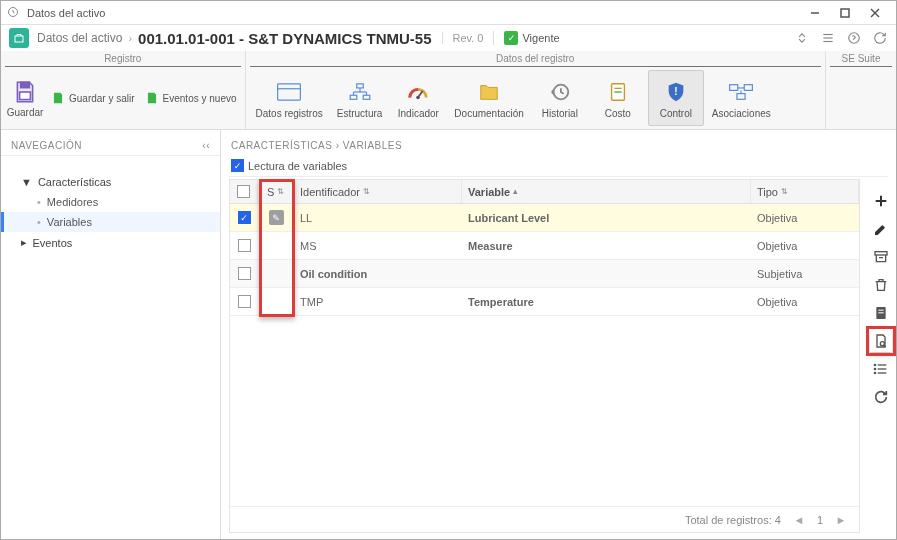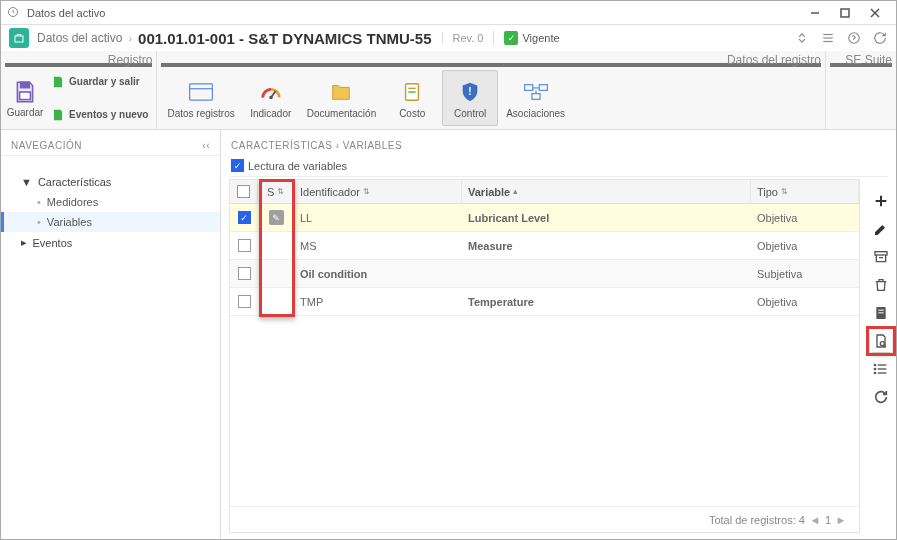--- a/index.html
+++ b/index.html
@@ -14,26 +14,26 @@
 .header .label { font-size: 12px; color: #777; }
 .header .sep { margin: 0 6px; color: #aaa; }
 .header .code { font-size: 15px; font-weight: bold; color: #333; }
 .header .rev { margin-left: 10px; font-size: 11px; color: #999; border-left: 1px solid #ddd; padding-left: 10px; }
 .header .status { margin-left: 10px; display: flex; align-items: center; gap: 4px; border-left: 1px solid #ddd; padding-left: 10px; }
 .header .check { width: 14px; height: 14px; background: #3bb54a; border-radius: 2px; color: #fff; display: flex; align-items: center; justify-content: center; font-size: 9px; }
 .header .right { margin-left: auto; display: flex; gap: 10px; color: #888; }
 .header .right .ico { width: 16px; height: 16px; display: flex; align-items: center; justify-content: center; }
 .ribbon { display: flex; border-bottom: 1px solid #ddd; background: #f7f7f7; }
 .ribbon-group { border-right: 1px solid #e0e0e0; padding: 2px 4px; position: relative; }
-.ribbon-title { font-size: 12px; color: #888; text-align: right; height: 14px; border-bottom: 4px solid #737373; margin-bottom: 2px; }
+.ribbon-title { font-size: 10px; color: #888; text-align: center; height: 14px; border-bottom: 1px solid #737373; margin-bottom: 2px; }
 .ribbon-body { display: flex; align-items: center; gap: 2px; height: 58px; }
 .rbtn { display: flex; flex-direction: column; align-items: center; justify-content: center; padding: 2px 6px; min-width: 56px; height: 56px; font-size: 10px; color: #555; gap: 2px; }
 .rbtn.active { background: #e8e8e8; border: 1px solid #ccc; border-radius: 2px; }
 .rbtn .ricon { height: 28px; display: flex; align-items: center; justify-content: center; }
-.rbtn-wide { display: flex; flex-direction: column; gap: 17px; padding: 2px 4px; font-weight: bold; }
+.rbtn-wide { display: flex; flex-direction: row; gap: 10px; padding: 2px 4px; }
 .rbtn-line { display: flex; align-items: center; gap: 4px; font-size: 10px; color: #555; height: 16px; }
 .save-big { width: 40px; display: flex; flex-direction: column; align-items: center; justify-content: center; height: 56px; gap: 2px; font-size: 10px; }
 .body { flex: 1; display: flex; overflow: hidden; }
 .nav { width: 220px; border-right: 1px solid #ddd; padding: 6px 0; }
 .nav-hdr { display: flex; align-items: center; padding: 4px 10px; font-size: 10px; color: #888; letter-spacing: 0.5px; border-bottom: 1px solid #eee; margin-bottom: 16px; }
 .nav-hdr .collapse { margin-left: auto; }
 .nav-item { padding: 4px 10px 4px 20px; font-size: 11px; color: #444; display: flex; align-items: center; gap: 6px; }
 .nav-item.sub { padding-left: 36px; color: #555; }
 .nav-item.active { border-left: 3px solid #3b82f6; background: #f0f6ff; padding-left: 33px; }
 .content { flex: 1; display: flex; flex-direction: column; padding: 6px 8px; position: relative; }
@@ -49,21 +49,21 @@
 .col-var { flex: 1; font-weight: bold; }
 .col-tipo { width: 108px; }
 .trow { display: flex; height: 28px; align-items: center; border-bottom: 1px solid #eee; font-size: 11px; color: #666; }
 .trow.sel { background: #fffce0; }
 .trow.alt { background: #f9f9f9; }
 .cb { width: 13px; height: 13px; border: 1px solid #999; background: #fff; display: flex; align-items: center; justify-content: center; font-size: 9px; }
 .cb.checked { background: #2563eb; border-color: #2563eb; color: #fff; }
 .edit-sq { width: 15px; height: 15px; background: #9e9e9e; border-radius: 2px; display: flex; align-items: center; justify-content: center; color: #fff; font-size: 9px; }
 .highlight-red { position: absolute; border: 3px solid #e03b3b; pointer-events: none; box-shadow: 0 3px 5px rgba(0,0,0,0.25); }
 .hl1 { left: 29px; top: -1px; width: 36px; height: 138px; }
-.pager { height: 26px; border-top: 1px solid #eee; display: flex; align-items: center; justify-content: flex-end; padding: 0 8px; gap: 0; font-size: 11px; color: #888; }
+.pager { height: 26px; border-top: 1px solid #eee; display: flex; align-items: center; justify-content: flex-end; padding: 0 8px; gap: 8px; font-size: 11px; color: #888; }
 .pbtn { width: 20px; height: 20px; display: flex; align-items: center; justify-content: center; color: #aaa; border: 1px solid transparent; }
 .side-tools { position: absolute; right: 2px; top: 60px; width: 26px; display: flex; flex-direction: column; gap: 6px; align-items: center; }
 .stool { width: 22px; height: 22px; display: flex; align-items: center; justify-content: center; color: #555; }
 .stool.hl { outline: 3px solid #e03b3b; outline-offset: 1px; box-shadow: 0 3px 5px rgba(0,0,0,0.25); }
 .sort-arrow { font-size: 8px; color: #888; }
 </style>
 </head>
 <body>
 <div class="window">
 
@@ -170,36 +170,59 @@
         <span class="ricon">
               <svg width="26" height="22" viewBox="0 0 32 24" fill="none" stroke="#5a8fd6" stroke-width="1.5">
                 <rect x="2" y="2" width="28" height="20" rx="1"></rect>
                 <line x1="2" y1="8" x2="30" y2="8"></line>
               </svg>
             </span>
         <span>Datos registros</span>
       </div>
       <div class="rbtn">
         <span class="ricon">
+              <svg width="26" height="22" viewBox="0 0 32 24" fill="none" stroke="#5a8fd6" stroke-width="1.5">
+                <rect x="12" y="2" width="8" height="5"></rect>
+                <rect x="4" y="16" width="8" height="5"></rect>
+                <rect x="20" y="16" width="8" height="5"></rect>
+                <line x1="16" y1="7" x2="16" y2="12"></line>
+                <line x1="8" y1="16" x2="8" y2="12"></line>
+                <line x1="24" y1="16" x2="24" y2="12"></line>
+                <line x1="8" y1="12" x2="24" y2="12"></line>
+              </svg>
+            </span>
+        <span>Estructura</span>
+      </div>
+      <div class="rbtn">
+        <span class="ricon">
               <svg width="24" height="22" viewBox="0 0 24 24" fill="none">
                 <path d="M3 18a9 9 0 0118 0" stroke="#e09f2e" stroke-width="3"></path>
                 <path d="M3 18a9 9 0 019-9" stroke="#d64545" stroke-width="3"></path>
                 <circle cx="12" cy="18" r="2" fill="#555"></circle>
                 <line x1="12" y1="18" x2="17" y2="11" stroke="#555" stroke-width="2"></line>
               </svg>
             </span>
         <span>Indicador</span>
       </div>
       <div class="rbtn">
         <span class="ricon">
               <svg width="24" height="22" viewBox="0 0 24 24" fill="#f0c550" stroke="#c89a2b" stroke-width="1">
                 <path d="M3 5h6l2 2h10v13H3z"></path>
               </svg>
             </span>
         <span>Documentación</span>
+      </div>
+      <div class="rbtn">
+        <span class="ricon">
+              <svg width="22" height="22" viewBox="0 0 24 24" fill="none" stroke="#888" stroke-width="2">
+                <circle cx="13" cy="12" r="8"></circle>
+                <path d="M13 8v4l3 2M3 12l2-2m-2 2l2 2"></path>
+              </svg>
+            </span>
+        <span>Historial</span>
       </div>
       <div class="rbtn">
         <span class="ricon">
               <svg width="22" height="22" viewBox="0 0 24 24" fill="#fff" stroke="#c89a2b" stroke-width="1.5">
                 <rect x="5" y="3" width="14" height="18" rx="1"></rect>
                 <line x1="8" y1="8" x2="16" y2="8"></line>
                 <line x1="8" y1="12" x2="16" y2="12" stroke="#3bb54a"></line>
               </svg>
             </span>
         <span>Costo</span>

